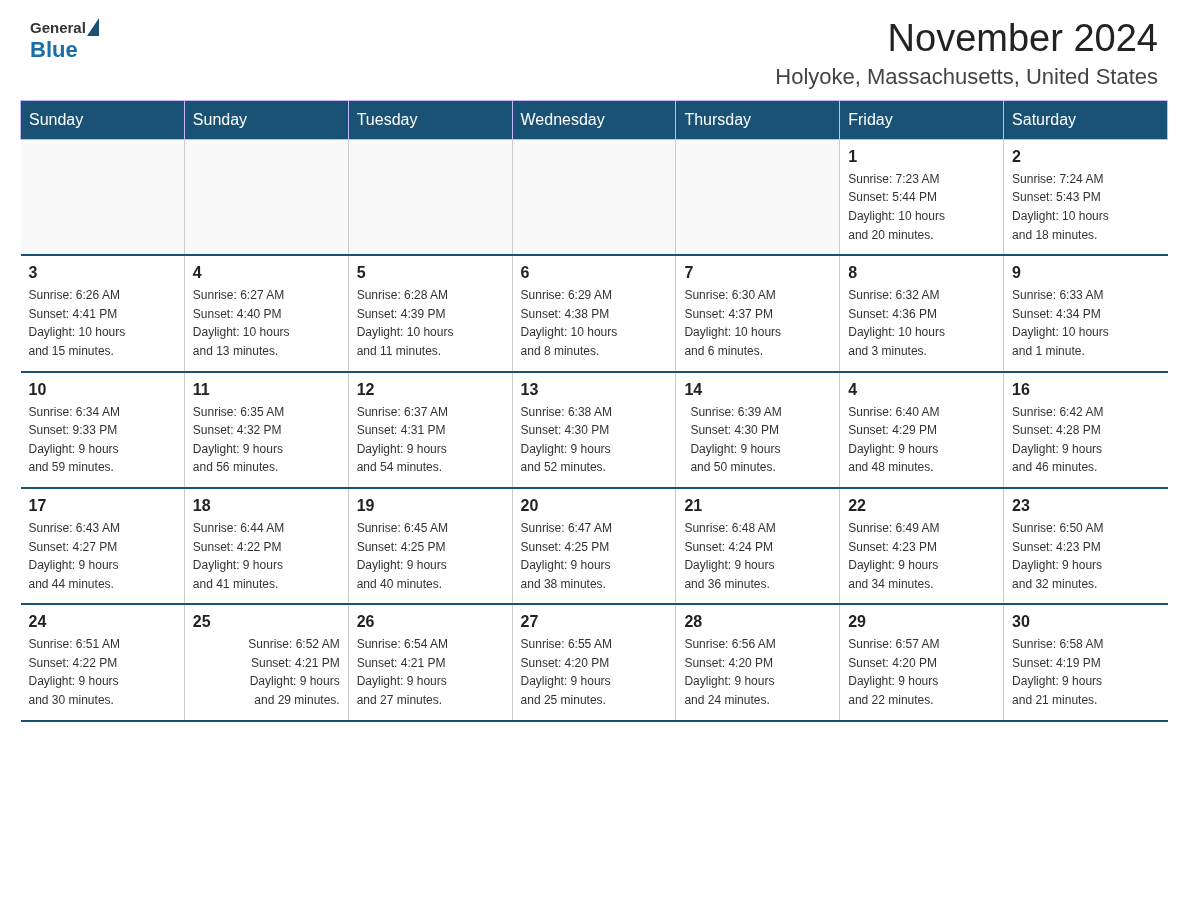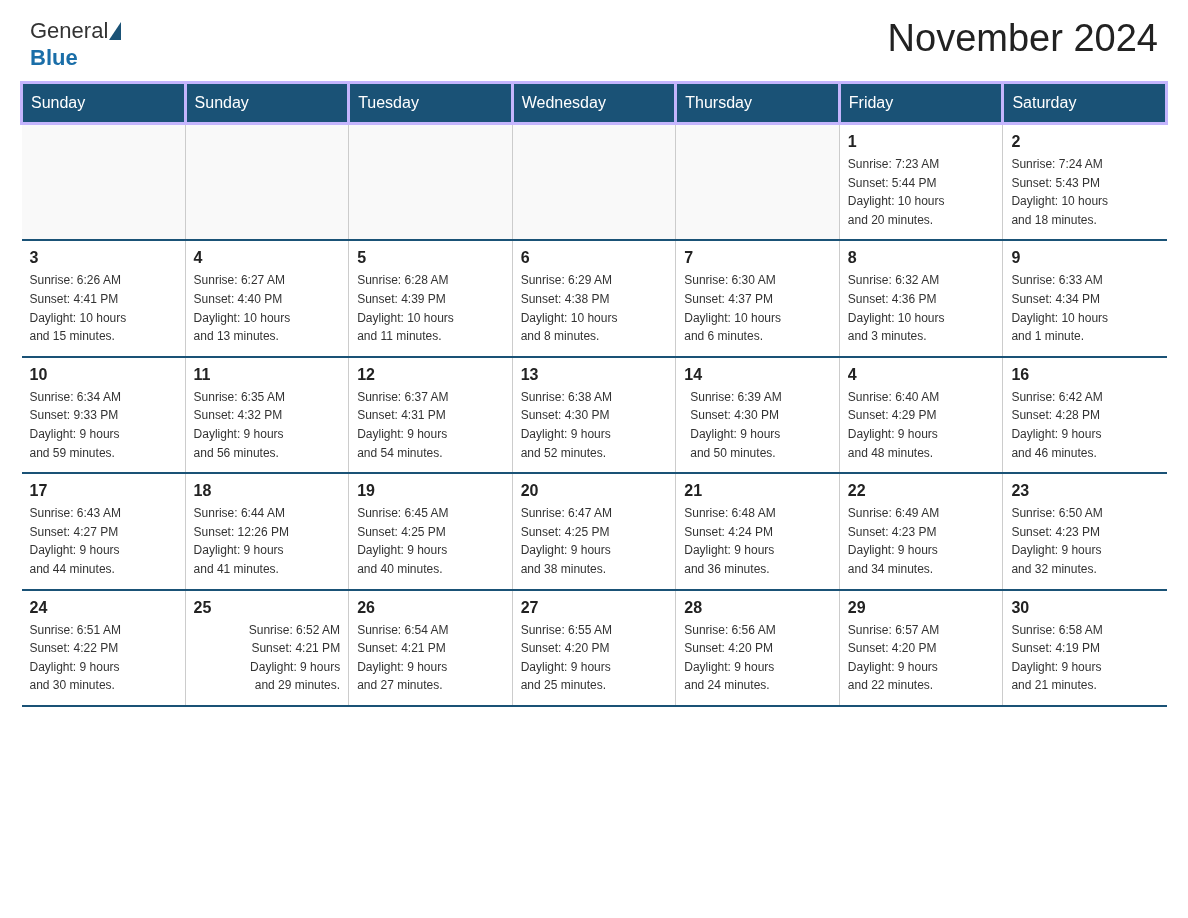--- a/index.html
+++ b/index.html
@@ -17,22 +17,22 @@
       padding: 18px 30px 10px 30px;
     }
     .logo {
       display: flex;
       flex-direction: column;
       align-items: flex-start;
     }
     .logo-text {
       display: flex;
       align-items: center;
-      font-size: 22px;
-      font-weight: normal;
+      font-size: 15px;
+      font-weight: bold;
       color: #333;
     }
     .logo-general { color: #333; }
     .logo-triangle {
       display: inline-block;
       width: 0;
       height: 0;
       border-left: 12px solid transparent;
       border-bottom: 18px solid #1a5276;
       margin: 0 1px;
@@ -68,21 +68,21 @@
     }
     thead tr {
       background: #1a5276;
     }
     thead th {
       color: #fff;
       font-size: 16px;
       font-weight: normal;
       padding: 10px 8px;
       text-align: left;
-      border: 3px solid #c4b5fd;
+      border: 1px solid #c4b5fd;
     }
     tbody tr {
       border-bottom: 2px solid #1a5276;
     }
     tbody td {
       vertical-align: top;
       padding: 8px 8px 10px 8px;
       font-size: 13px;
       color: #333;
       border-right: 1px solid #ccc;
@@ -113,20 +113,21 @@
 <div class="header">
   <div class="logo">
     <div class="logo-text">
       <span class="logo-general">General</span>
       <span class="logo-triangle"></span>
     </div>
     <div class="logo-blue">Blue</div>
   </div>
   <div class="title-section">
     <div class="month-title">November 2024</div>
+    <div class="location">Holyoke, Massachusetts, United States</div>
   </div>
 </div>
 
 <div class="calendar-wrapper">
   <table>
     <thead>
       <tr>
       <th>Sunday</th>
           <th>Sunday</th>
           <th>Tuesday</th>
@@ -264,21 +265,21 @@
           <td>
             <div class="day-number">17</div>
             <div class="day-info" style="white-space: pre-line;">Sunrise: 6:43 AM
 Sunset: 4:27 PM
 Daylight: 9 hours
 and 44 minutes.</div>
           </td>
           <td>
             <div class="day-number">18</div>
             <div class="day-info" style="white-space: pre-line;">Sunrise: 6:44 AM
-Sunset: 12:26 PM
+Sunset: 4:22 PM
 Daylight: 9 hours
 and 41 minutes.</div>
           </td>
           <td>
             <div class="day-number">19</div>
             <div class="day-info" style="white-space: pre-line;">Sunrise: 6:45 AM
 Sunset: 4:25 PM
 Daylight: 9 hours
 and 40 minutes.</div>
           </td>

